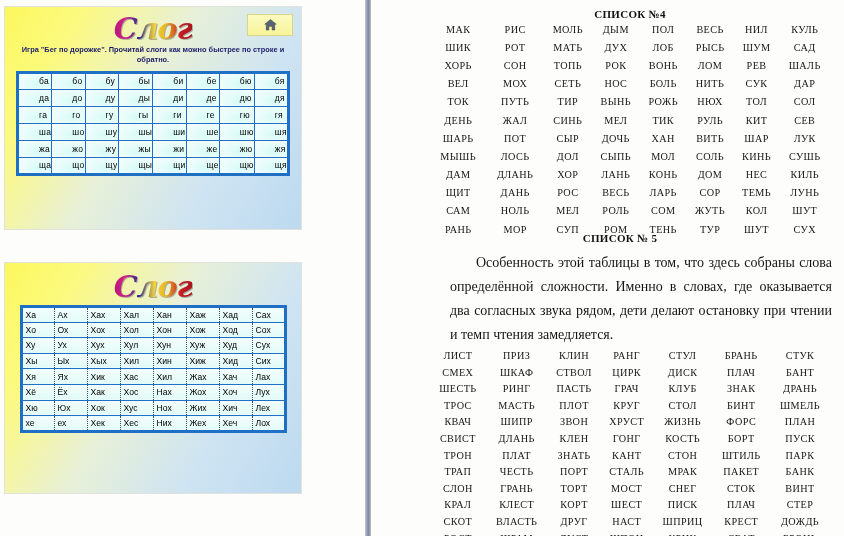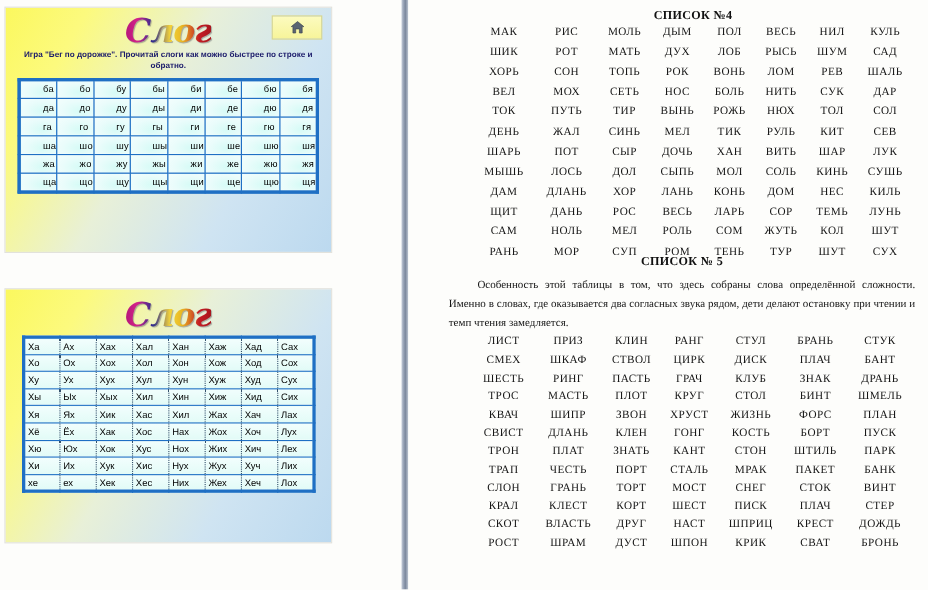--- a/index.html
+++ b/index.html
@@ -135,26 +135,27 @@
   #list4 { position: absolute; left: 50px; top: 8px; width: 400px; }
   #list4 .word-table td { height: 18.2px; }
 
   #list5 { position: absolute; left: 24px; top: 232px; width: 432px; }
   #list5 .word-table td { height: 16.6px; }
   #list5 .word-table { margin-left: 26px; width: 400px; }
 
   .para {
     margin-top: 7px;
     font-family: "Liberation Serif", serif;
-    font-size: 10px;
+    font-size: 14px;
     color: #151515;
     line-height: 1.72;
     text-align: justify;
     text-indent: 26px;
     padding: 0 4px 0 4px;
+    margin-left: 42px;
   }
 </style>
 </head>
 <body>
 
 <div id="page">
 
   <div id="divider"></div>
 
   <div class="slide" id="slide-1">
@@ -303,30 +304,20 @@
             <td>Хю</td>
             <td>Юх</td>
             <td>Хок</td>
             <td>Хус</td>
             <td>Нох</td>
             <td>Жих</td>
             <td>Хич</td>
             <td>Лех</td>
           </tr>
           <tr>
-            <td>Хи</td>
-            <td>Их</td>
-            <td>Хук</td>
-            <td>Хис</td>
-            <td>Нух</td>
-            <td>Жух</td>
-            <td>Хуч</td>
-            <td>Лих</td>
-          </tr>
-          <tr>
             <td>хе</td>
             <td>ех</td>
             <td>Хек</td>
             <td>Хес</td>
             <td>Них</td>
             <td>Жех</td>
             <td>Хеч</td>
             <td>Лох</td>
           </tr>
         </tbody>

